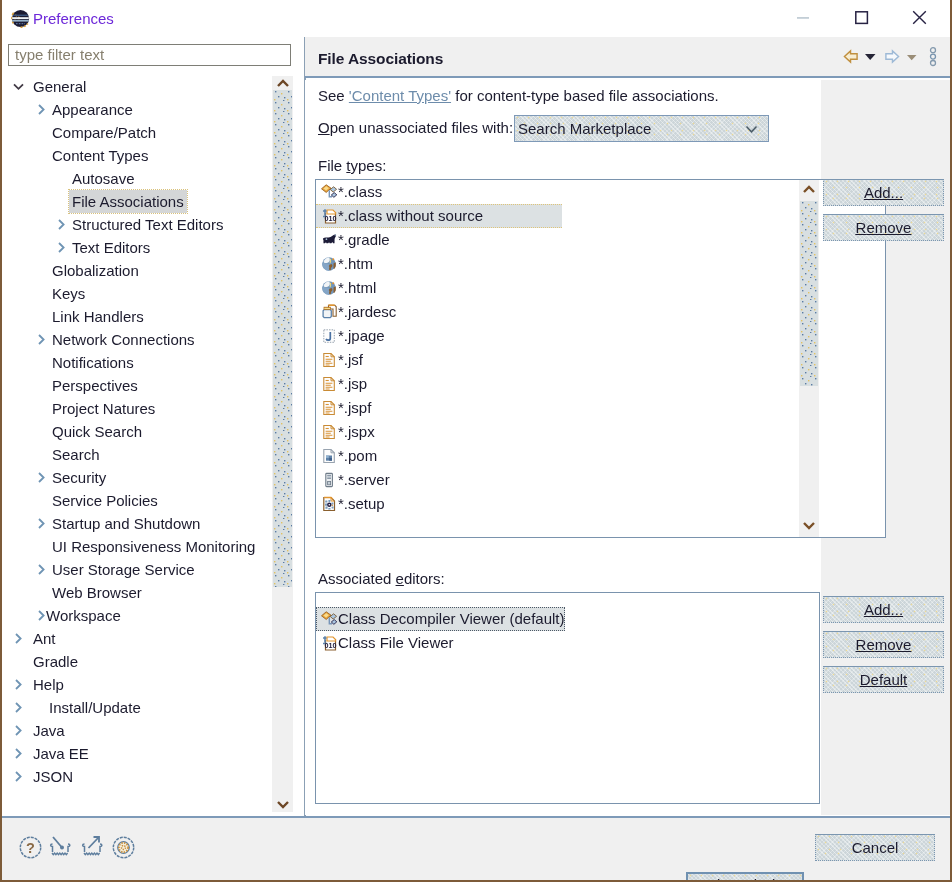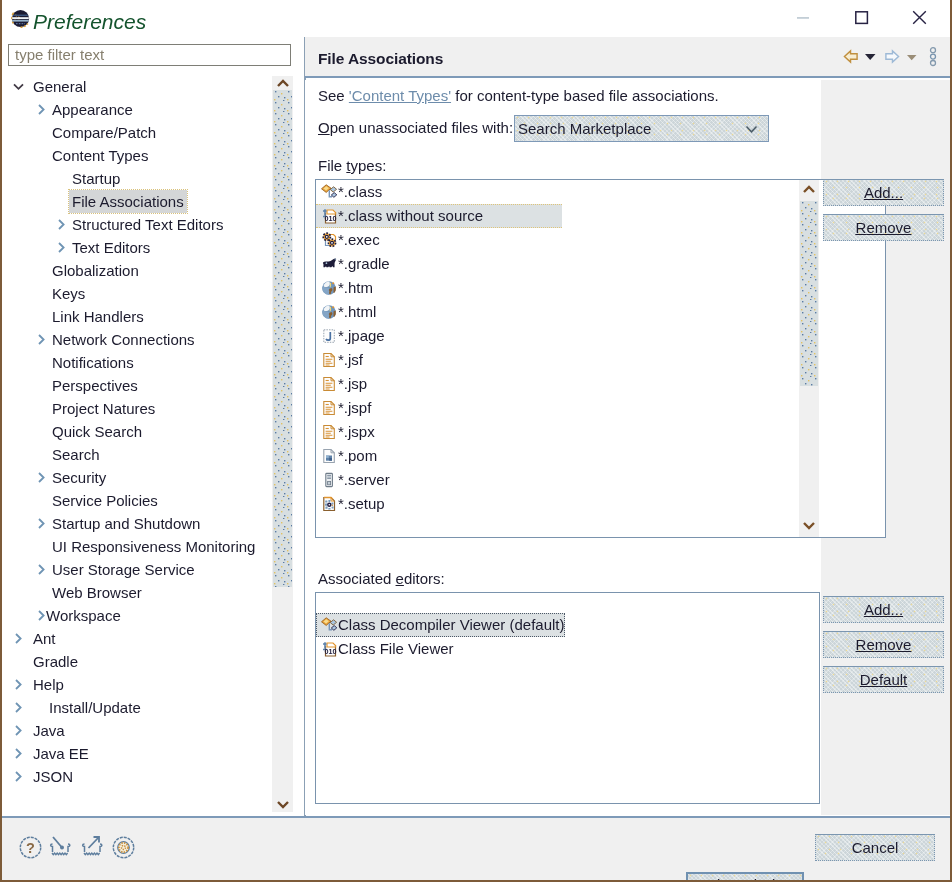--- a/index.html
+++ b/index.html
@@ -12,21 +12,21 @@
   background-image:
    radial-gradient(circle, #eeda92 0.8px, rgba(0,0,0,0) 1.05px),
    radial-gradient(circle, #eeda92 0.8px, rgba(0,0,0,0) 1.05px),
    repeating-linear-gradient(45deg, rgba(255,255,255,0.42) 0 1px, rgba(0,0,0,0) 1px 3px),
    repeating-linear-gradient(-45deg, rgba(255,255,255,0.28) 0 1px, rgba(0,0,0,0) 1px 3px);
   background-size: 13px 11px, 11px 13px, auto, auto;
   background-position: 3px 2px, 8px 8px, 0 0, 0 0; }
 .btn { border:1px solid #7b96b0; border-style:solid dotted dotted dotted; color:#1c1b2e; text-align:center; }
 
 #titlebar { position:absolute; left:0; top:0; right:0; height:37px; background:#fff; }
-#title-text { position:absolute; left:33px; top:10px; font-size:21px; color:#14532d;font-style:italic; }
+#title-text { position:absolute; left:33px; top:10px; font-size:15px; color:#6d28d9; }
 
 #filter { position:absolute; left:8px; top:44px; width:283px; height:22px; border:1px solid #7e7e76; color:#867f6e; font-size:15px; line-height:20px; padding-left:6px; background:#fff; }
 #tree { position:absolute; left:2px; top:75px; width:266px; height:737px; overflow:hidden; background:#fff; }
 .trow { position:relative; height:23px; line-height:23px; white-space:nowrap; }
 .trow .lbl { position:absolute; top:0; }
 .chev { position:absolute; top:5px; width:13px; height:13px; }
 
 .sb { position:absolute; background:#f0f0f0; }
 .sb-thumb { position:absolute; left:1px; right:1px; background-color:#d8dfe1; overflow:hidden; }
 .sb-thumb svg { display:block; width:100%; height:100%; }
@@ -89,21 +89,21 @@
         </svg>
         <span class="lbl" style="left:50px">Appearance</span>
       </div>
       <div class="trow">
         <span class="lbl" style="left:50px">Compare/Patch</span>
       </div>
       <div class="trow">
         <span class="lbl" style="left:50px">Content Types</span>
       </div>
       <div class="trow">
-        <span class="lbl" style="left:70px">Startup</span>
+        <span class="lbl" style="left:70px">Autosave</span>
       </div>
       <div class="trow">
         <span class="lbl sel-lbl" style="left:70px">File Associations</span>
       </div>
       <div class="trow">
         <svg class="chev" style="left:53px" viewBox="0 0 13 13">
           <path d="M4 2 L8.6 6.5 L4 11" stroke="#6f94b4" stroke-width="1.8" fill="none"></path>
         </svg>
         <span class="lbl" style="left:70px">Structured Text Editors</span>
       </div>
@@ -298,33 +298,20 @@
    <path d="M4.5 5 L4.5 15 L14.5 15 L14.5 4.5 L11.5 4.5" fill="#fff" stroke="#8a5f2e" stroke-width="1.2"></path>
    <path d="M6 2 L12 2 L14.5 4.5 L14.5 6 L6 6 Z" fill="#fff" stroke="#e2952f" stroke-width="1.2"></path>
    <path d="M2 3 L5.5 3 M4 1.2 L4 7.5 M2 8.5 L5.5 8.5" stroke="#5c82ab" stroke-width="1.6"></path>
    <text x="9.6" y="13.2" text-anchor="middle" font-size="7.2" font-weight="bold" fill="#1f1c3c" font-family="Liberation Sans">010</text>
   </svg>
         </span>
         <span class="lt">*.class without source</span>
       </div>
       <div class="lrow">
         <span class="ic">
-          <svg viewBox="0 0 16 16">
-   <path d="M9 2.5 L12.5 2.5 L14.5 4.5 L14.5 8" fill="none" stroke="#e2952f" stroke-width="1.2"></path>
-   <path d="M4.5 8 L4.5 13.5 L9 13.5" fill="none" stroke="#7795b8" stroke-width="1.2"></path>
-   <circle cx="5.8" cy="4.8" r="3.6" fill="#f0a940" stroke="#201d3e" stroke-width="1.7" stroke-dasharray="1.7 1.5"></circle>
-   <circle cx="5.8" cy="4.8" r="1.5" fill="#fff" stroke="#201d3e" stroke-width="1.2"></circle>
-   <circle cx="11" cy="10.8" r="3.6" fill="#f0a940" stroke="#201d3e" stroke-width="1.7" stroke-dasharray="1.7 1.5"></circle>
-   <circle cx="11" cy="10.8" r="1.5" fill="#fff" stroke="#201d3e" stroke-width="1.2"></circle>
-  </svg>
-        </span>
-        <span class="lt">*.exec</span>
-      </div>
-      <div class="lrow">
-        <span class="ic">
           <svg viewBox="0.5 0.2 15 15">
    <path d="M13.6 2.6 C14.3 2.2 14.9 2.9 14.6 3.6 L13.8 5.4 C13.5 6.2 13.2 6.6 13.2 7.2 L13.2 10.8 L11.8 10.8 L11.2 9.6 L10.2 10.8 L8.6 10.8 L8.1 9.8 L7.2 10.8 L5.6 10.8 L5.2 9.8 L4.2 10.8 L2.8 10.8 L2.8 7.6 C2.3 7.4 2.1 6.6 2.6 6.1 C3.2 5.5 4 5.3 5 5.3 L7.6 5.3 C8.9 5.3 10 4.8 10.9 4 C11.9 3.2 12.8 3 13.6 2.6 Z" fill="#1d1c38"></path>
    <path d="M13.4 2.9 L14.3 3.3" stroke="#9bb6cc" stroke-width="1.2"></path>
    <circle cx="5.6" cy="6.9" r="0.8" fill="#a8c0d4"></circle>
   </svg>
         </span>
         <span class="lt">*.gradle</span>
       </div>
       <div class="lrow">
         <span class="ic">
@@ -346,20 +333,32 @@
    <circle cx="8" cy="8" r="6.8" fill="#7195ba"></circle>
    <path d="M8 14.8 A6.8 6.8 0 0 1 1.4 6.5 L8 8 Z" fill="#84a5c6"></path>
    <path d="M2.6 5.2 C3.8 2.6 6.4 1.2 8.2 1.5 C9 2.7 9 4.3 8.4 5.5 C7.2 6.8 4.8 7.3 3.6 6.9 C2.9 6.5 2.6 5.8 2.6 5.2 Z" fill="#f2f5f7"></path>
    <path d="M14.7 6.3 L14.8 9.8 C14.6 11.2 13.9 12.3 13.2 12.9 L12.5 12.4 L12.5 7.4 Z" fill="#8a5f30"></path>
    <path d="M8.7 8.7 L10.5 8.1 L11.4 9.2 L11 11.2 L10 11.5 L9.9 13.8 L9 14.6 L8 13.2 L8.4 11.1 L7.7 9.9 Z" fill="#8a5f30"></path>
    <path d="M9.4 2.9 L9.6 5.7 L8.9 7.3" fill="none" stroke="#ead77b" stroke-width="1.1"></path>
    <circle cx="12.2" cy="3.3" r="1" fill="#e0912f"></circle>
   </svg>
         </span>
         <span class="lt">*.html</span>
+      </div>
+      <div class="lrow">
+        <span class="ic">
+          <svg viewBox="0 0 16 16">
+   <path d="M7.5 1.2 L13.8 1.2 L15.2 2.8 L15.2 12.2 L12 12.2 L12 5 L7.5 5 Z" fill="#fdfdfd" stroke="#8a5f2e" stroke-width="1.1"></path>
+   <path d="M7.5 1.2 L13.6 1.2" stroke="#e2952f" stroke-width="1.6"></path>
+   <path d="M3.2 5.6 L9.2 5.6 L10.3 6.8 L10.3 12.5 L9.2 13.7 L3.2 13.7 L2.1 12.5 L2.1 6.8 Z" fill="#f2f4f6" stroke="#5c82ab" stroke-width="1.3"></path>
+   <rect x="3" y="3.2" width="6.4" height="2.2" fill="#eca63d" stroke="#b0742a" stroke-width="0.8"></rect>
+   <rect x="3.4" y="4" width="5.6" height="0.9" fill="#f6e290"></rect>
+  </svg>
+        </span>
+        <span class="lt">*.jardesc</span>
       </div>
       <div class="lrow">
         <span class="ic">
           <svg viewBox="0 0 16 16">
    <rect x="2.8" y="1.8" width="10.5" height="12.5" fill="#fdfdfd" stroke="#9aa5b1" stroke-width="1" stroke-dasharray="1.5 1.1"></rect>
    <path d="M9.3 4 L9.3 10.2 C9.3 11.6 8.4 12.2 7.1 12.2 C6.1 12.2 5.4 11.7 5.1 10.9" fill="none" stroke="#4a71a2" stroke-width="1.7"></path>
   </svg>
         </span>
         <span class="lt">*.jpage</span>
       </div>
@@ -476,21 +475,21 @@
       </div>
     <svg class="abs" style="left:3px;bottom:6px" width="14" height="11" viewBox="0 0 14 11">
         <path d="M2 3 L7 8 L12 3" stroke="#7a4f26" stroke-width="2.4" fill="none"></path>
       </svg>
   </div>
   <div class="gbtn btn stip" style="top:179px;"><span class="mn">A</span>dd...</div>
   <div class="gbtn btn stip" style="top:214px;"><span class="mn">R</span>emove</div>
 
   <div class="abs" style="left:318px;top:570px;">Associated <span class="mn">e</span>ditors:</div>
   <div class="list" id="edlist" style="left:315px;top:592px;width:505px;height:212px;">
-      <div class="lrow" style="margin-top:20px;">
+      <div class="lrow" style="margin-top:14px;">
         <div class="abs" style="left:0;top:0;width:249px;height:24px;background:#dce1e3;outline:1px dotted #4c5866;outline-offset:-1px;"></div>
         <span class="ic">
           <svg viewBox="0 0 16 16">
    <polygon points="0.5,4.8 5.2,0.8 10,4.2 5.2,8.4" fill="#eca63d" stroke="#9a6323" stroke-width="0.9"></polygon>
    <polygon points="2.5,4.6 5.3,2.3 7.8,4.2 5.1,6.5" fill="#f8dc8e"></polygon>
    <path d="M8.3 6.2 L8.3 12.7 L11 12.7" fill="none" stroke="#7795b8" stroke-width="1.4"></path>
    <polygon points="9.2,5.5 12.6,2.8 15.6,5.3 12.2,8" fill="#aac6e0" stroke="#7b5c35" stroke-width="0.9"></polygon>
    <polygon points="10.3,11 13.2,8.6 15.8,10.8 12.9,13.3" fill="#aac6e0" stroke="#262347" stroke-width="0.9"></polygon>
   </svg>
         </span>

